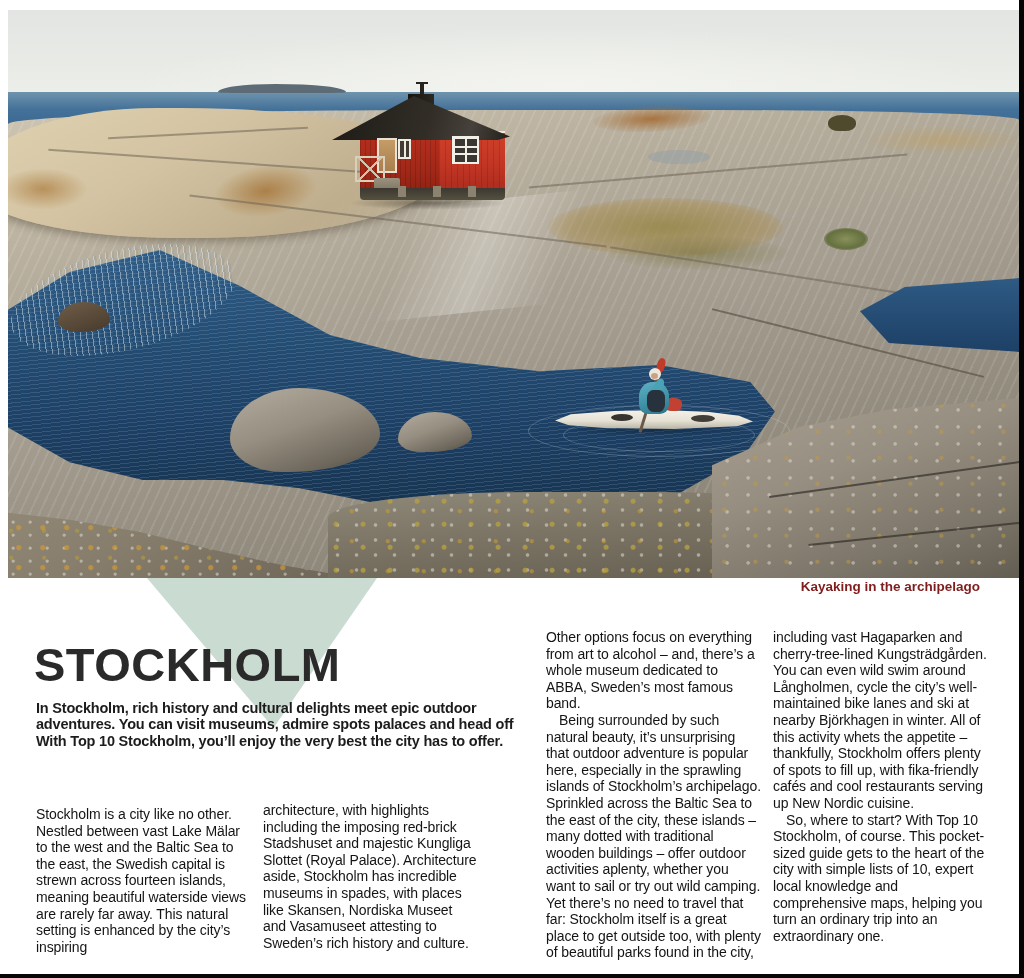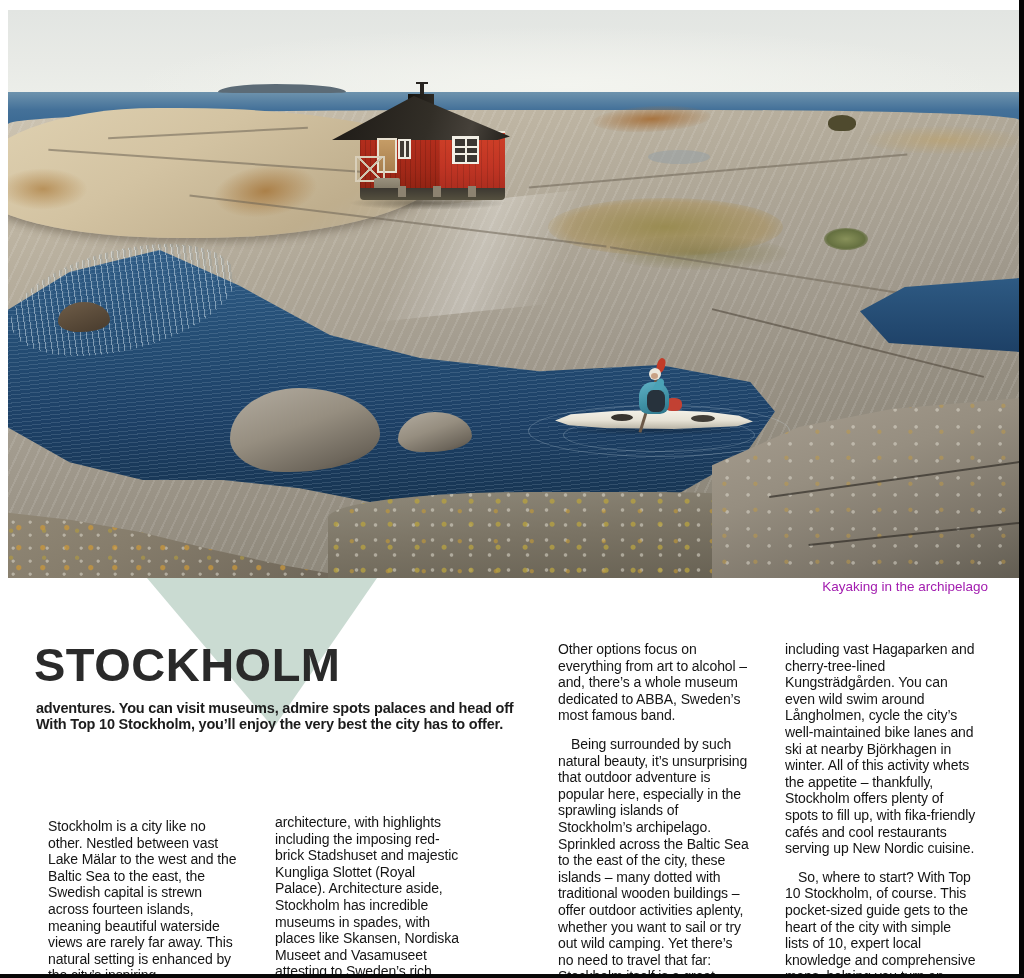--- a/index.html
+++ b/index.html
@@ -127,29 +127,29 @@
   .bag{left:112px;top:30px;width:17px;height:13px;background:#c24133;border-radius:40%;}
   .paddle-shaft{left:96px;top:-6px;width:3px;height:72px;background:#6b5948;transform:rotate(17deg);}
   .blade{left:104px;top:-10px;width:8px;height:15px;background:#c23b28;border-radius:45%;transform:rotate(17deg);}
   .jacket{left:86px;top:14px;width:30px;height:32px;background:linear-gradient(160deg,#5fb0c4,#3d8fa3 60%,#2f7489);border-radius:45% 45% 30% 30%;}
   .arm{left:100px;top:10px;width:9px;height:22px;background:#4aa2b6;border-radius:40%;transform:rotate(24deg);}
   .vest{left:94px;top:22px;width:18px;height:22px;background:#27323c;border-radius:35%;}
   .head{left:96px;top:0px;width:12px;height:12px;background:#ece8dd;border-radius:50%;}
   .face{left:98px;top:5px;width:7px;height:6px;background:#c9a285;border-radius:50%;}
   .kayak-shadow{left:4px;top:58px;width:194px;height:9px;background:radial-gradient(ellipse,rgba(8,22,38,.4),rgba(8,22,38,0) 72%);}
   
-  .caption{position:absolute;right:36px;top:579px;font-weight:normal;font-size:13.5px;color:#a21caf;}
+  .caption{position:absolute;right:44px;top:579px;font-weight:bold;font-size:13.5px;color:#7f1d1d;}
   .diamond{position:absolute;left:147px;top:578px;width:230px;height:150px;background:#cadbd2;
        clip-path:polygon(0% 0%,100% 0%,55% 100%);}
   .kicker{position:absolute;left:36px;top:606px;font-size:26px;font-weight:400;letter-spacing:2.5px;color:#414141;z-index:2;}
   .title{position:absolute;left:34px;top:637px;font-size:47px;font-weight:900;letter-spacing:.5px;color:#2a2a2a;z-index:2;}
   .intro{position:absolute;left:36px;top:700px;width:470px;font-weight:bold;font-size:14.5px;line-height:16.4px;letter-spacing:-.2px;color:#1c1c1c;z-index:2;}
   .intro div{white-space:nowrap;}
   .col{position:absolute;width:215px;font-size:14px;line-height:16.6px;letter-spacing:-.1px;color:#141414;}
-  .col p{margin:12px;}
+  .col p{margin:0;}
   .col p+p{text-indent:13px;}
   #col1{left:36px;top:806px;}
   #col2{left:263px;top:802px;}
   #col3{left:546px;top:629px;}
   #col4{left:773px;top:629px;}
   .edge-right{position:absolute;right:0;top:0;width:5px;height:100%;background:#040404;}
   .edge-bottom{position:absolute;left:0;bottom:0;width:100%;height:4px;background:#070707;}
 </style>
 </head>
 <body>
@@ -236,20 +236,21 @@
       <div class="post p3"></div>
     </div>
   </div>
 
   <div class="caption">Kayaking in the archipelago</div>
 
   <div class="diamond"></div>
   <div class="title">STOCKHOLM</div>
 
   <div class="intro">
+    <div>In Stockholm, rich history and cultural delights meet epic outdoor</div>
     <div>adventures. You can visit museums, admire spots palaces and head off</div>
     <div>With Top 10 Stockholm, you’ll enjoy the very best the city has to offer.</div>
   </div>
 
   <div class="col" id="col1">
     <p>Stockholm is a city like no other. Nestled between vast Lake Mälar to the west and the Baltic Sea to the east, the Swedish capital is strewn across fourteen islands, meaning beautiful waterside views are rarely far away. This natural setting is enhanced by the city’s inspiring</p>
   </div>
   <div class="col" id="col2">
     <p>architecture, with highlights including the imposing red-brick Stadshuset and majestic Kungliga Slottet (Royal Palace). Architecture aside, Stockholm has incredible museums in spades, with places like Skansen, Nordiska Museet and Vasamuseet attesting to Sweden’s rich history and culture.</p>
   </div>

